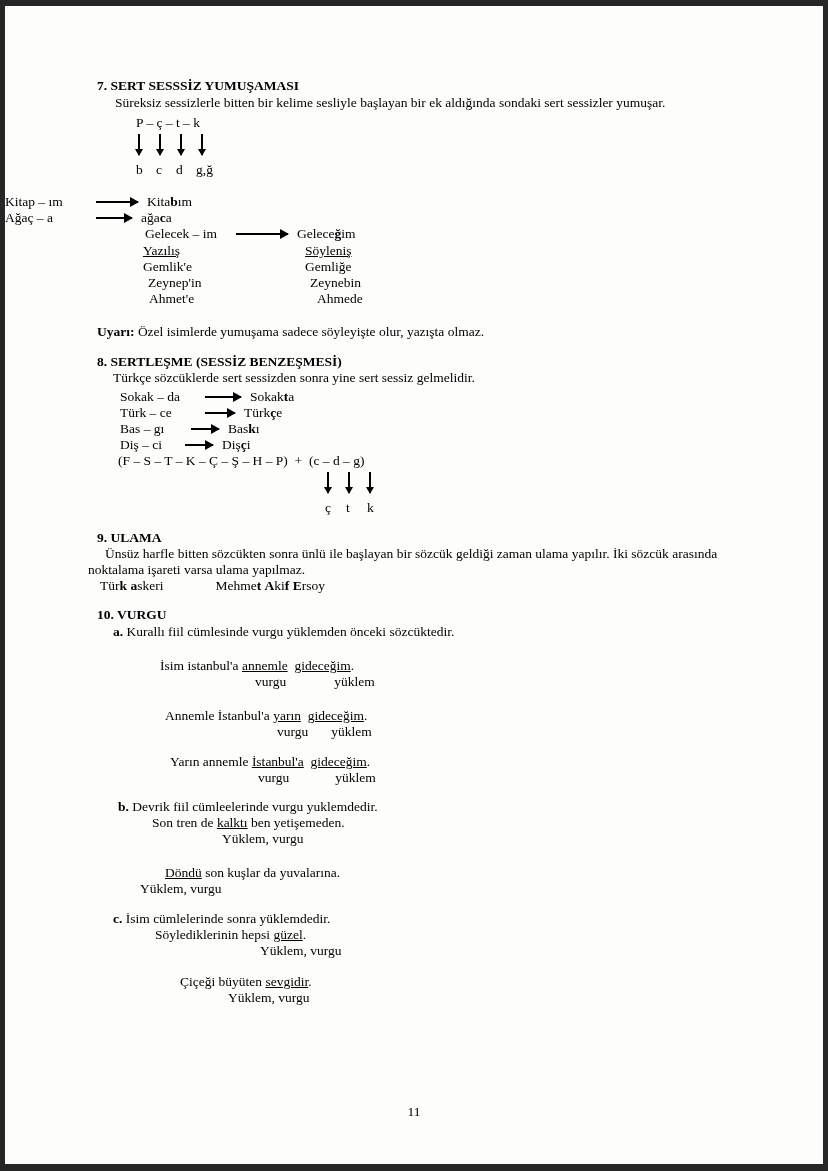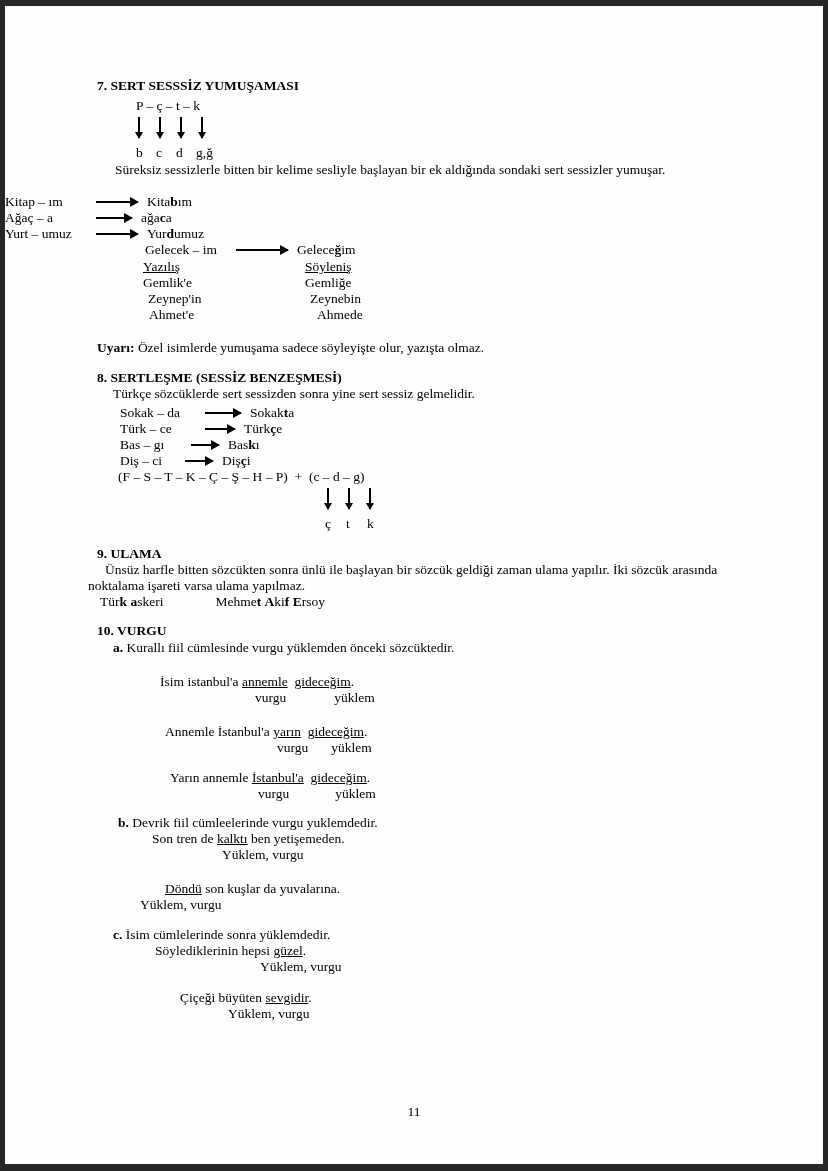--- a/index.html
+++ b/index.html
@@ -53,36 +53,35 @@
   .pageno { position: absolute; bottom: 44px; left: 0; width: 100%; text-align: center; }
   .lbl { display: inline-block; }
 </style>
 </head>
 <body>
 
 <div class="page">
 
   <section>
     <div class="sec-title">7. SERT SESSSİZ YUMUŞAMASI</div>
+    <div style="margin-left:110px;margin-top:1px;">Süreksiz sessizlerle bitten bir kelime sesliyle başlayan bir ek aldığında sondaki sert sessizler yumuşar.</div>
+
     <div style="margin-left:131px;margin-top:4px;">
       <div>P – ç – t – k</div>
       <div class="f-arrows">
         <span class="varrow" style="margin-left:2px;"></span><span class="varrow"></span><span class="varrow"></span><span class="varrow"></span>
       </div>
       <div class="f-bottom">
         <span>b</span><span>c</span><span>d</span><span>g,ğ</span>
       </div>
     </div>
 
-    <div style="margin-left:110px;margin-top:1px;">Süreksiz sessizlerle bitten bir kelime sesliyle başlayan bir ek aldığında sondaki sert sessizler yumuşar.</div>
-
     <div style="margin-top:16px;">
       <div class="exrow"><span class="exleft">Kitap – ım</span><span class="harrow"></span><span class="pre"><span>Kita</span><span class="b">b</span><span>ım</span></span></div>
       <div class="exrow"><span class="exleft">Ağaç – a</span><span class="harrow" style="width:36px;"></span><span class="pre"><span>ağa</span><span class="b">c</span><span>a</span></span></div>
-      <div class="exrow"><span class="exleft">Yurt – umuz</span><span class="harrow"></span><span class="pre"><span>Yur</span><span class="b">d</span><span>umuz</span></span></div>
       <div class="exrow" style="margin-left:140px;"><span class="exleft">Gelecek – im</span><span class="harrow" style="width:52px;"></span><span class="pre"><span>Gelece</span><span class="b">ğ</span><span>im</span></span></div>
     </div>
 
     <div style="margin-left:138px;margin-top:1px;">
       <div>
         <span class="wc1"><span class="u">Yazılış</span></span><span class="u">Söyleniş</span>
       </div>
       <div><span class="wc1">Gemlik'e</span><span>Gemliğe</span></div>
       <div><span class="wc1" style="padding-left:5px;">Zeynep'in</span><span>Zeynebin</span></div>
       <div><span class="wc1" style="padding-left:6px;">Ahmet'e</span><span style="padding-left:6px;">Ahmede</span></div>

